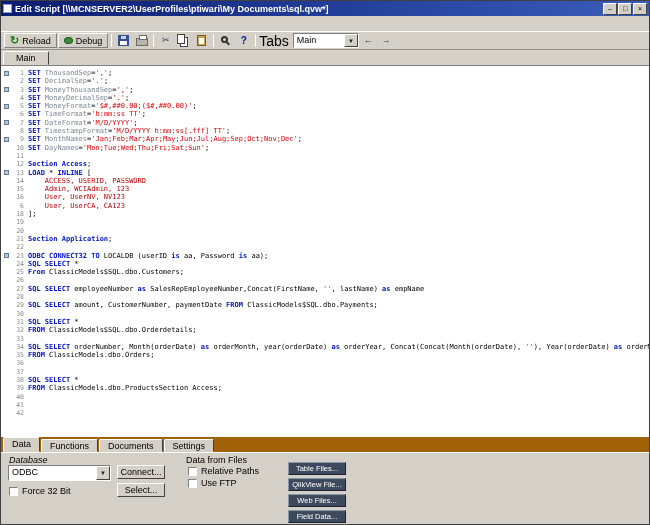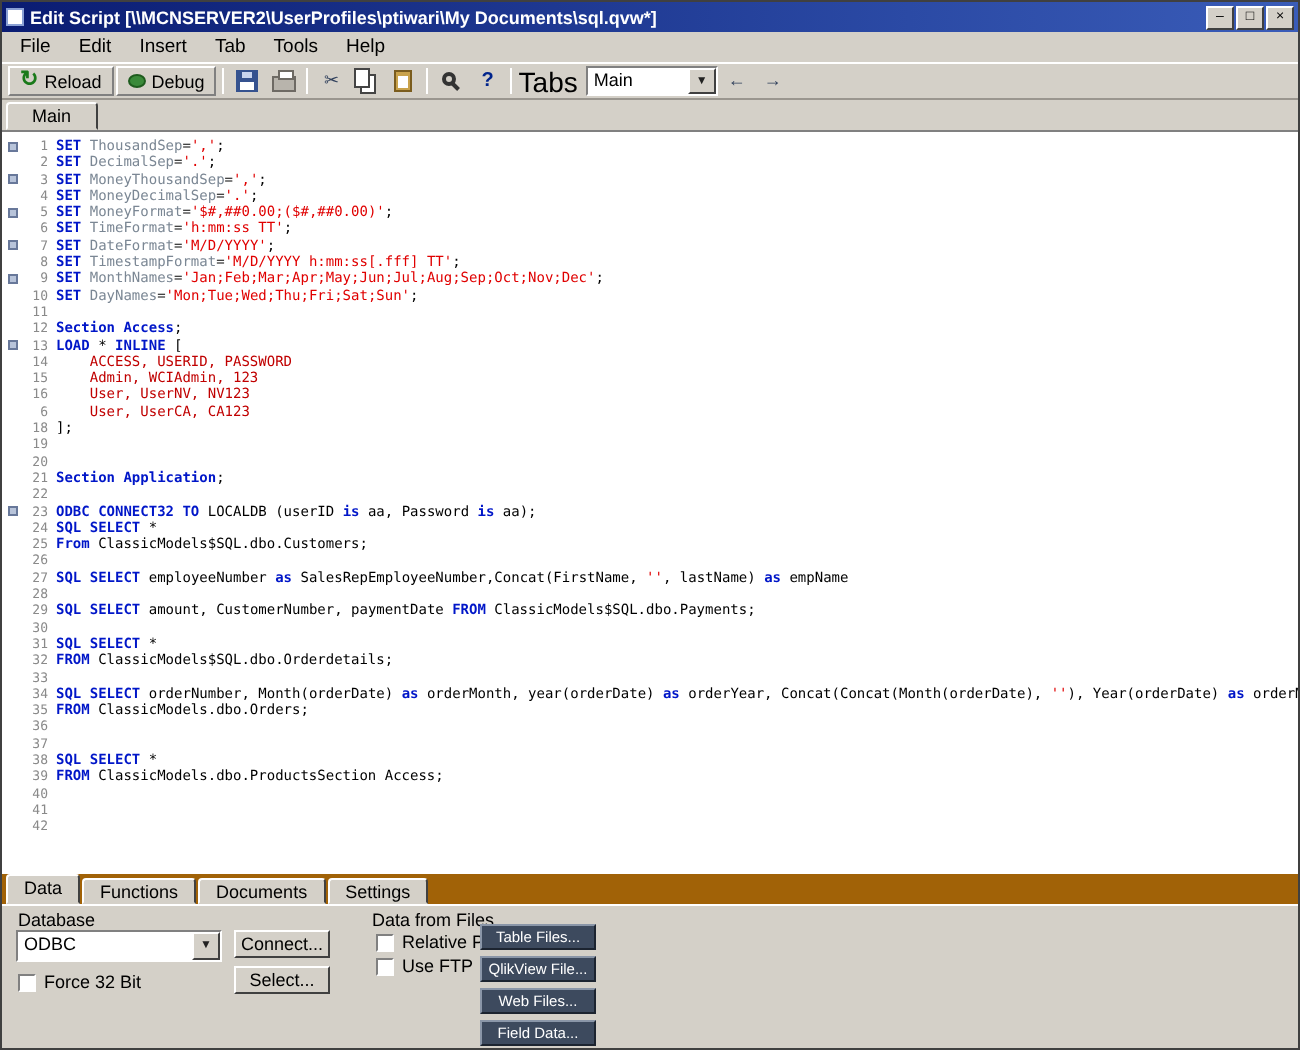--- a/index.html
+++ b/index.html
@@ -63,57 +63,49 @@
   .tok-p{color:#000;}
 
   
   .bottom-tabs{position:absolute;top:436px;left:0;right:0;height:15px;background:#a16207;display:flex;align-items:flex-end;padding-left:2px;}
   .btab{height:13px;padding:1px 8px 0;font-size:9px;background:#d4d0c8;border:1px solid;border-color:#fff #404040 #d4d0c8 #fff;border-radius:2px 2px 0 0;margin-right:1px;}
   .btab.active{height:15px;}
 
   
   .bottom-panel{position:absolute;top:451px;left:0;right:0;height:74px;background:#d4d0c8;border-top:1px solid #fff;font-size:9px;}
   .grp-label{position:absolute;}
-  .db-label{left:8px;top:2px;}
+  .db-label{left:8px;top:2px;font-style:italic;}
   .files-label{left:185px;top:2px;}
   .db-combo{position:absolute;left:7px;top:12px;width:103px;}
   .btn{position:absolute;height:14px;font-size:9px;background:#d4d0c8;border:1px solid;border-color:#fff #404040 #404040 #fff;font-family:inherit;padding:0;}
   .connect-btn{left:116px;top:12px;width:48px;}
   .select-btn{left:116px;top:30px;width:48px;}
   .chk{position:absolute;display:flex;align-items:center;gap:4px;}
   .chk .box{width:9px;height:9px;background:#fff;border:1px solid;border-color:#808080 #fff #fff #808080;display:inline-block;}
   .force32{left:8px;top:33px;}
   .relpaths{left:187px;top:13px;}
   .useftp{left:187px;top:25px;}
   .file-buttons{position:absolute;left:239px;top:9px;display:flex;flex-direction:column;gap:3px;}
-  .dark-btn{width:58px;height:13px;font-size:7.5px;color:#fff;background:#3d4a5e;border:1px solid;border-color:#8a96a8 #1c2430 #1c2430 #8a96a8;font-family:inherit;padding:0;}
+  .dark-btn{width:58px;height:13px;font-size:7.5px;color:#fff;background:#3d4a5e;border:1px solid;border-color:#8a96a8 #1c2430 #1c2430 #8a96a8;font-family:inherit;padding:0;margin-left:48px;}
 </style>
 </head>
 <body>
 
 <div class="window">
 
   <div class="titlebar">
     <span class="app-icon"></span>
     <span class="title-text">Edit Script [\\MCNSERVER2\UserProfiles\ptiwari\My Documents\sql.qvw*]</span>
     <span class="win-controls">
       <button class="wbtn">–</button>
       <button class="wbtn">□</button>
       <button class="wbtn">×</button>
     </span>
   </div>
 
-  <div class="menubar">
-      <div class="menu-item">File</div>
-      <div class="menu-item">Edit</div>
-      <div class="menu-item">Insert</div>
-      <div class="menu-item">Tab</div>
-      <div class="menu-item">Tools</div>
-      <div class="menu-item">Help</div>
-    </div>
 
   <div class="toolbar">
     <button class="tb-btn">
       <span class="reload-glyph">↻</span>
       <span>Reload</span>
     </button>
     <button class="tb-btn">
       <span class="ic ic-bug"></span>
       <span>Debug</span>
     </button>

